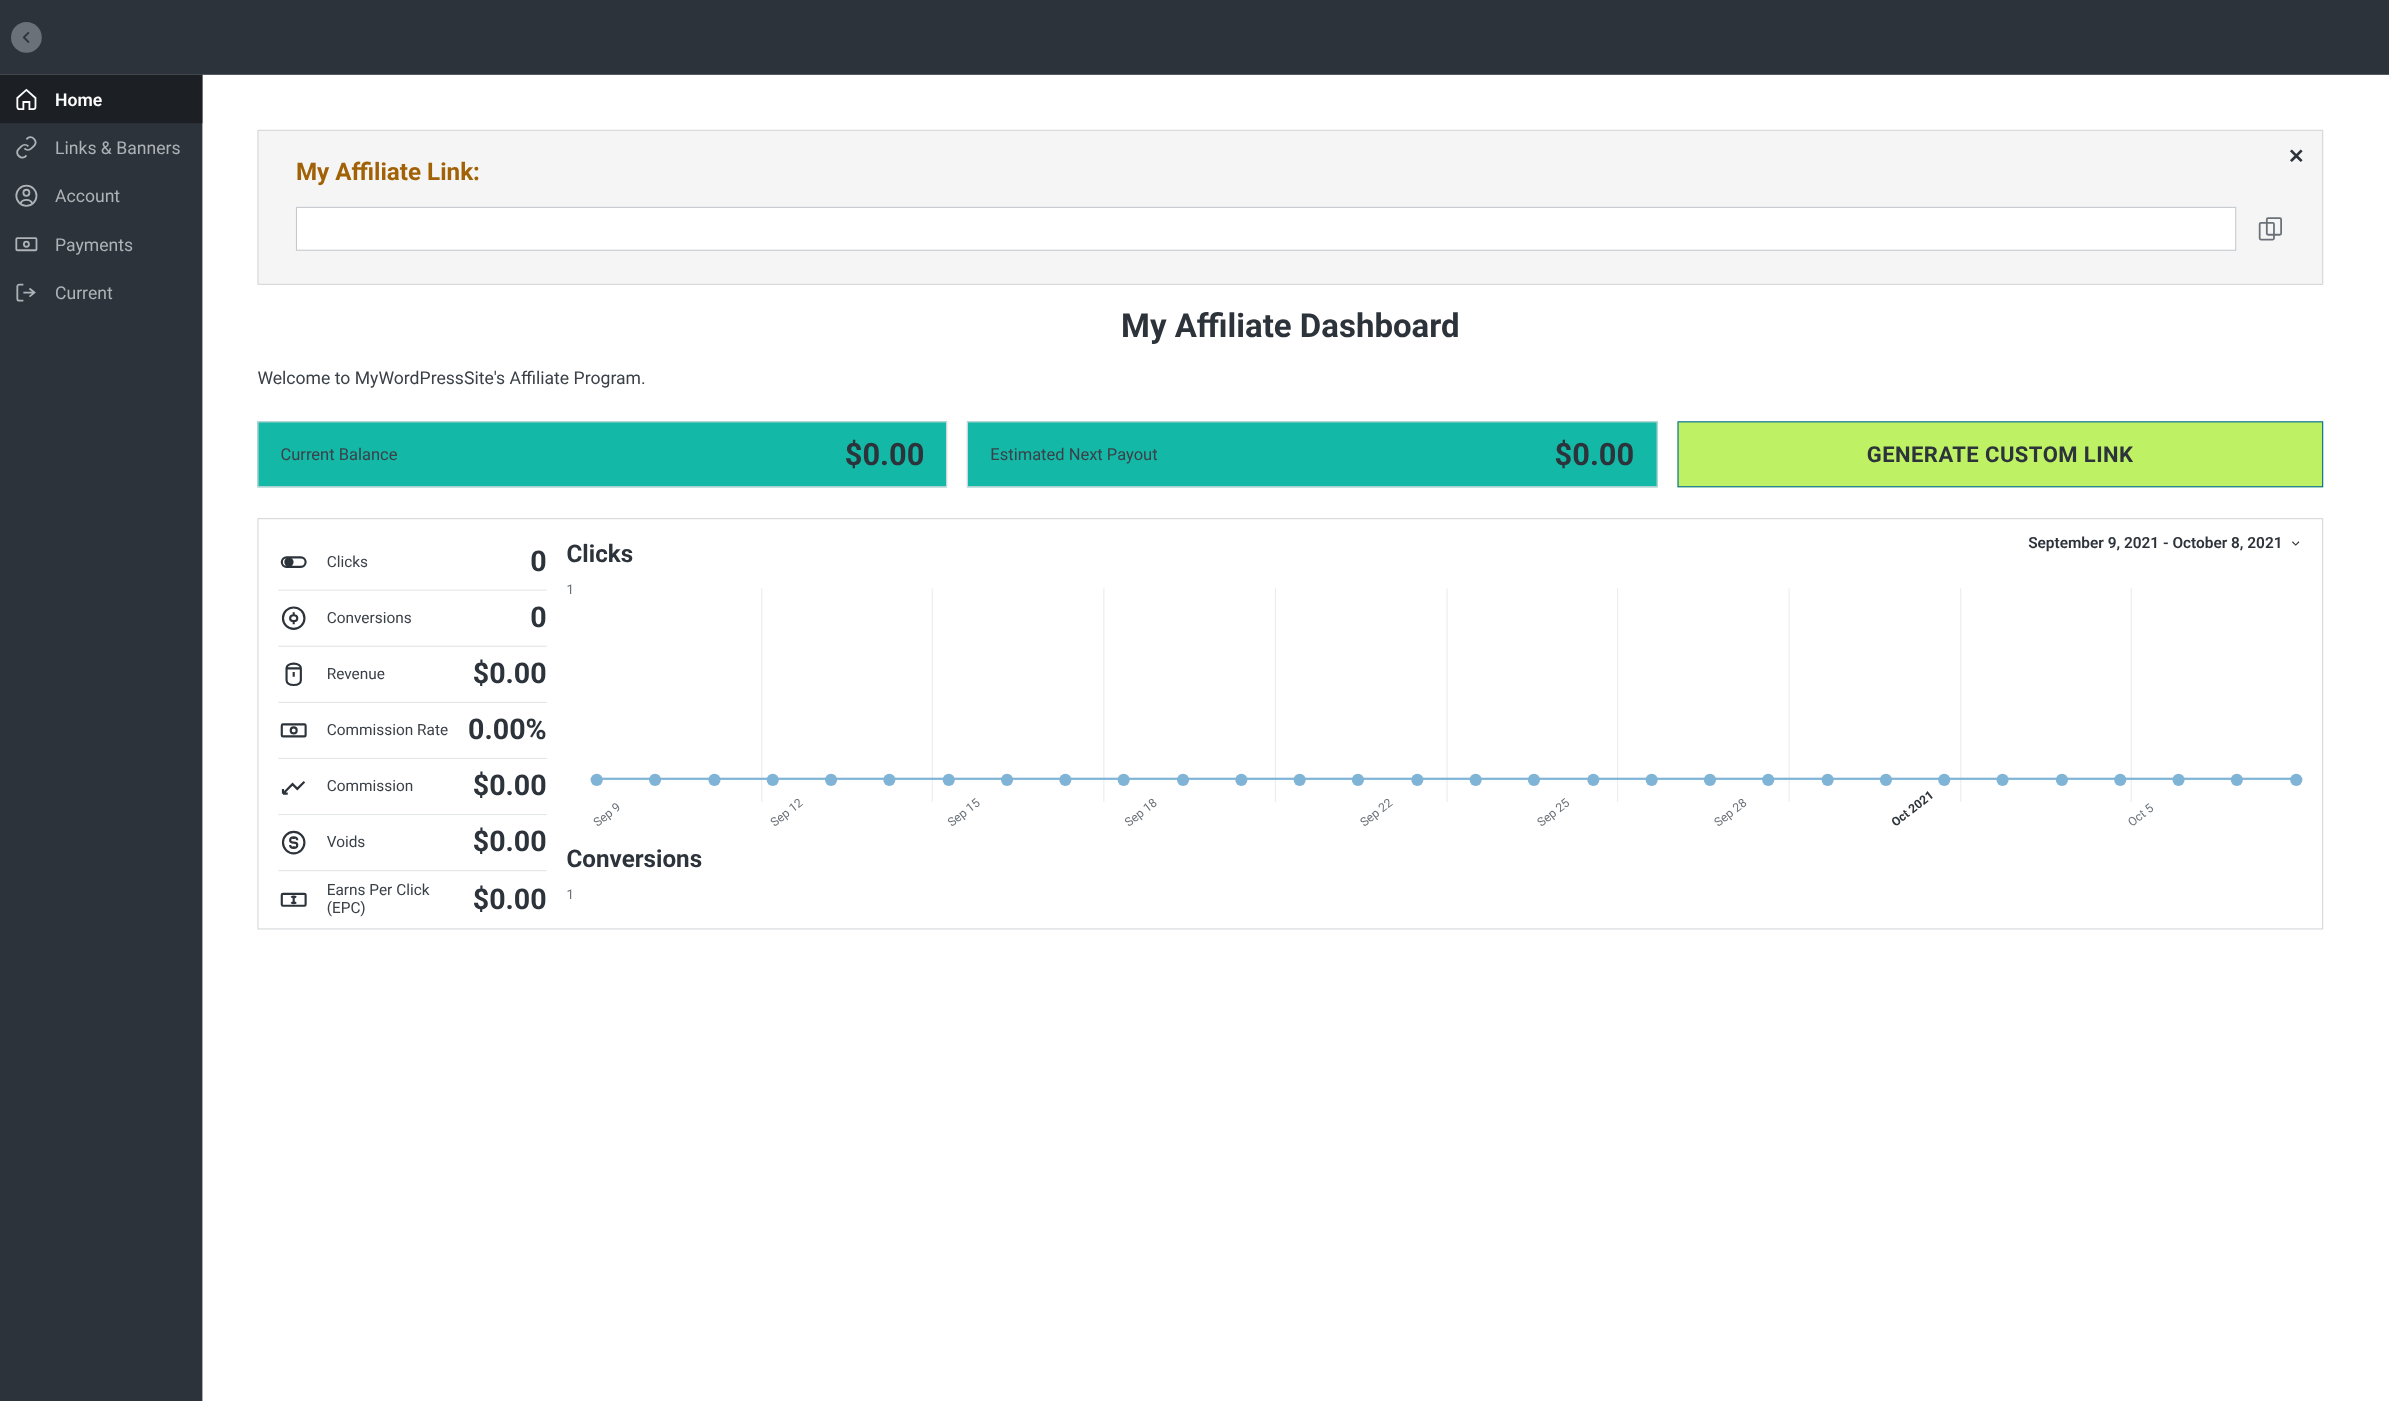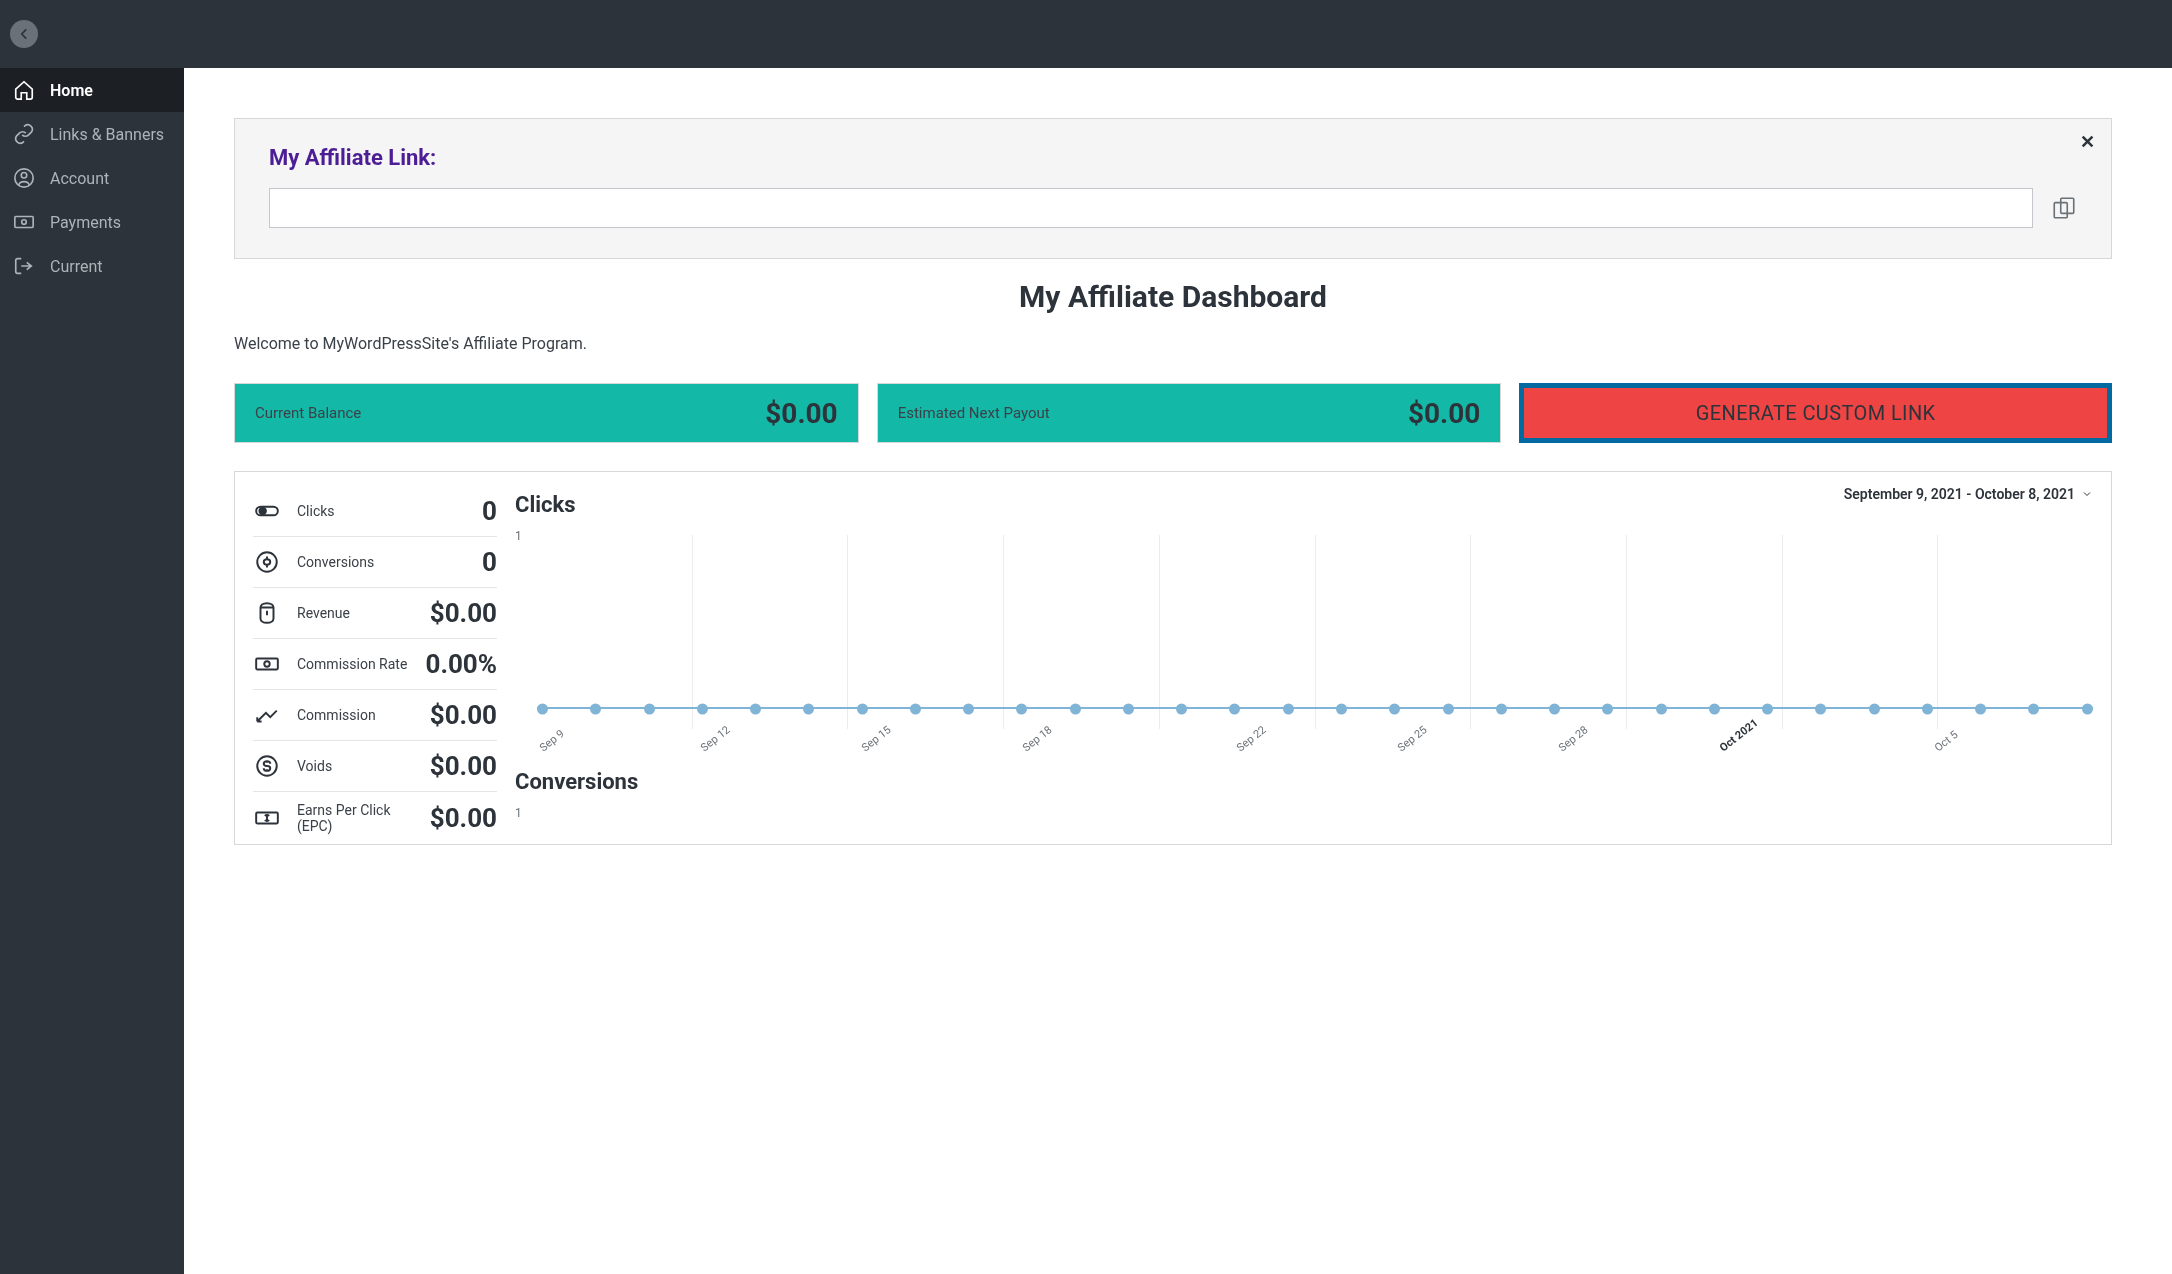--- a/index.html
+++ b/index.html
@@ -9,32 +9,32 @@
 .back-btn svg { width: 14px; height: 14px; fill: #2d333a; }
 .layout { display: flex; border-radius: 31px; }
 .sidebar { width: 184px; background: #2d333a; min-height: calc(100vh - 68px); padding-top: 0; }
 .sidebar-item { display: flex; align-items: center; padding: 10px 12px; color: #aeb3b8; cursor: pointer; gap: 14px; font-size: 16px; }
 .sidebar-item.active { background: #1c2025; color: #fff; font-weight: 600; }
 .sidebar-item .sicon { width: 24px; height: 24px; display: flex; align-items: center; justify-content: center; flex-shrink: 0; }
 .sidebar-item .sicon svg { width: 22px; height: 22px; stroke: currentColor; fill: none; stroke-width: 1.8; }
 .main { flex: 1; padding: 50px 60px 0 50px; }
 .aff-link-box { border: 1px solid #d5d8db; background: #f5f5f5; padding: 26px 34px 30px 34px; position: relative; margin-bottom: 20px; }
 .aff-close { position: absolute; top: 12px; right: 16px; font-size: 18px; font-weight: 700; cursor: pointer; color: #2d333a; }
-.aff-link-title { font-size: 22px; font-weight: 700; margin-bottom: 18px; color: #4c1d95; }
+.aff-link-title { font-size: 22px; font-weight: 700; margin-bottom: 18px; color: #a16207; }
 .aff-link-row { display: flex; align-items: center; gap: 18px; }
 .aff-link-input { flex: 1; height: 40px; border: 1px solid #c4c8cc; background: #fff; padding: 0 10px; font-size: 15px; }
 .copy-icon { width: 26px; height: 26px; cursor: pointer; color: #6a7178; }
 .copy-icon svg { width: 26px; height: 26px; stroke: currentColor; fill: none; stroke-width: 1.5; }
 .dash-title { font-size: 30px; font-weight: 700; margin-bottom: 20px; color: #2d333a; text-align: center; }
 .welcome { font-size: 16px; color: #3b4148; margin-bottom: 30px; }
 .summary-row { display: flex; gap: 18px; margin-bottom: 28px; }
 .summary-card { flex: 1; border: 1px solid #d5d8db; background: #14b8a6; padding: 16px 20px; display: flex; align-items: center; justify-content: space-between; height: 60px; }
 .summary-label { font-size: 15px; color: #3b4148; }
 .summary-value { font-size: 28px; font-weight: 700; color: #2d333a; }
-.gen-btn { flex: 1; border: 5px solid #0369a1; background: #ef4444; height: 60px; display: flex; align-items: center; justify-content: center; font-size: 20px; font-weight: 400; letter-spacing: 0.4px; cursor: pointer; color: #2d333a; }
+.gen-btn { flex: 1; border: 1px solid #0369a1; background: #bef264; height: 60px; display: flex; align-items: center; justify-content: center; font-size: 20px; font-weight: 700; letter-spacing: 0.4px; cursor: pointer; color: #2d333a; }
 .stats-panel { border: 1px solid #d5d8db; background: #fff; display: flex; padding: 14px 18px 0 18px; gap: 18px; }
 .stats-left { width: 244px; flex-shrink: 0; }
 .stat-row { display: flex; align-items: center; justify-content: space-between; border-bottom: 1px solid #e3e5e7; padding: 10px 0; gap: 10px; }
 .stat-row:last-child { border-bottom: none; }
 .stat-left-side { display: flex; align-items: center; gap: 16px; }
 .stat-icon { width: 28px; height: 28px; display: flex; align-items: center; justify-content: center; color: #2d333a; flex-shrink: 0; }
 .stat-icon svg { width: 26px; height: 26px; stroke: currentColor; fill: none; stroke-width: 1.8; }
 .stat-label { font-size: 14px; color: #3b4148; }
 .stat-value-big { font-size: 26px; font-weight: 700; color: #2d333a; }
 .stats-right { flex: 1; position: relative; }

